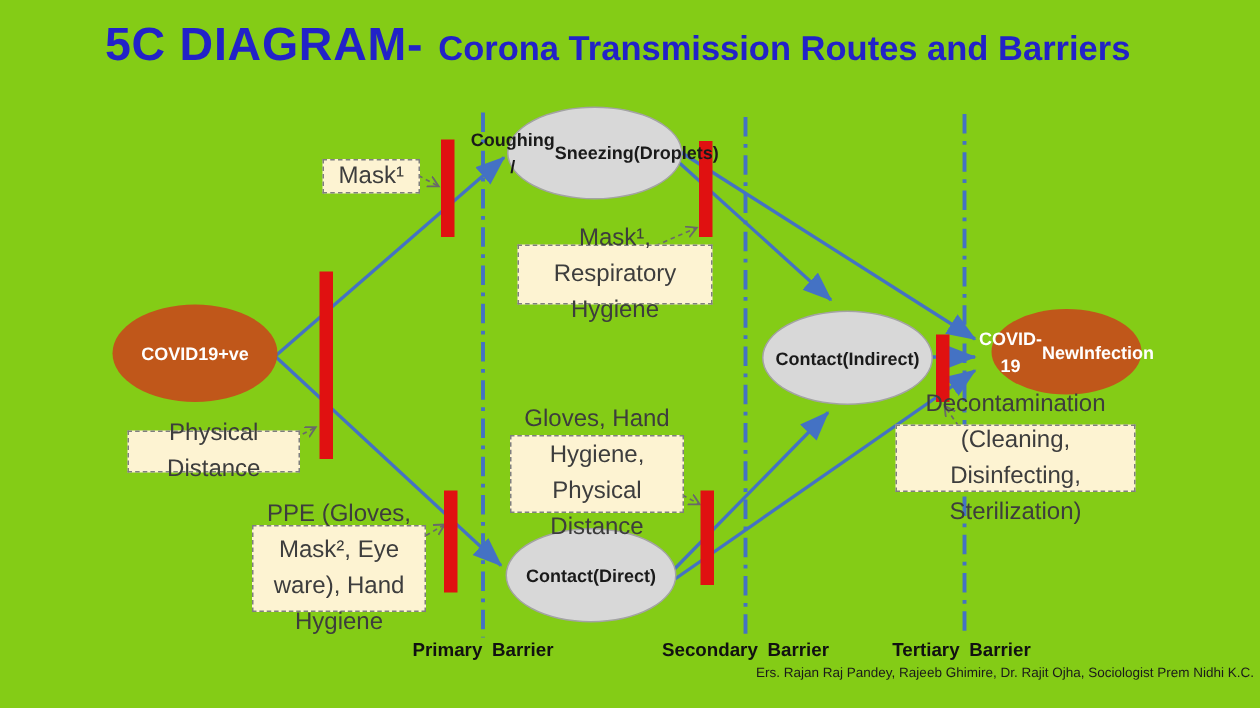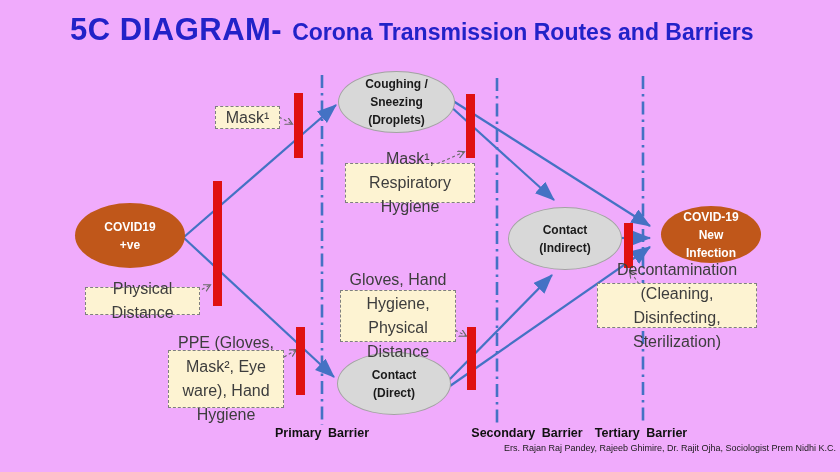--- a/index.html
+++ b/index.html
@@ -1,36 +1,36 @@
 <!DOCTYPE html>
 <html style="--title-blue: #2222c8; --line-blue: #4472c4; --barrier-red: #e01111; --node-orange: #c0571a; --node-gray: #d8d8d8; --node-gray-border: #a3a3a3; --callout-bg: #fdf3d2; --callout-border: #7f7f7f; --text-dark: #3d3d3d;"><head>
 <meta charset="utf-8">
 <style>
   :root{
     --title-blue:#2222c8; --line-blue:#4472c4; --barrier-red:#e01111;
     --node-orange:#c0571a; --node-gray:#d8d8d8; --node-gray-border:#a3a3a3;
     --callout-bg:#fdf3d2; --callout-border:#7f7f7f; --text-dark:#3d3d3d;
   }
   html,body{margin:0;padding:0;background:#fff;}
-  .stage{position:relative;width:840px;height:472px;background:#f0abfc;overflow:hidden;
+  .stage{position:relative;width:840px;height:472px;background:#84cc16;overflow:hidden;
          font-family:"Liberation Sans",sans-serif;}
   
   .title{position:absolute;left:70px;top:12px;display:flex;align-items:baseline;gap:10px;white-space:nowrap;}
   .title-main{font-size:31px;font-weight:bold;color:var(--title-blue);letter-spacing:.5px;}
   .title-sub{font-size:23px;font-weight:bold;color:var(--title-blue);}
   
   svg.wires{position:absolute;left:0;top:0;}
   .dashline{stroke:var(--line-blue);stroke-width:2.6;stroke-dasharray:13 5 2.5 5;fill:none;}
   .flowline{stroke:var(--line-blue);stroke-width:2.2;fill:none;}
   .arrowhead{fill:var(--line-blue);}
   .tail{stroke:#696969;stroke-width:1.1;stroke-dasharray:3 2.5;fill:none;}
   .tailhead{stroke:#696969;stroke-width:1.1;fill:none;}
   .bar{fill:var(--barrier-red);}
   
-  .node{position:absolute;border-radius:50%;display:flex;flex-direction:column;
+  .node{position:absolute;border-radius:50%;display:flex;flex-direction:row;
         align-items:center;justify-content:center;text-align:center;
         font-weight:bold;font-size:12px;line-height:1.5;}
   .node.orange{background:var(--node-orange);color:#fff;}
   .node.gray{background:var(--node-gray);color:#1a1a1a;border:1.5px solid var(--node-gray-border);}
   .node-source{left:75px;top:203px;width:110px;height:65px;}
   .node-coughing{left:338px;top:71px;width:115px;height:60px;}
   .node-contact-indirect{left:508px;top:207px;width:112px;height:61px;}
   .node-contact-direct{left:337px;top:352px;width:112px;height:61px;}
   .node-new-infection{left:661px;top:206px;width:100px;height:57px;}
   
@@ -39,21 +39,21 @@
            align-items:center;justify-content:center;text-align:center;padding:2px 4px;box-sizing:border-box;}
   .co-mask{left:215px;top:106px;width:65px;height:23px;}
   .co-pd{left:85px;top:287px;width:115px;height:28px;}
   .co-ppe{left:168px;top:350px;width:116px;height:58px;}
   .co-maskresp{left:345px;top:163px;width:130px;height:40px;}
   .co-gloves{left:340px;top:290px;width:116px;height:52px;}
   .co-decon{left:597px;top:283px;width:160px;height:45px;}
   
   .blabel{position:absolute;top:426px;transform:translateX(-50%);font-weight:bold;
           font-size:12.5px;color:#111;white-space:nowrap;word-spacing:3px;text-align:right;}
-  .bl-primary{left:322px;} .bl-secondary{left:497px;margin-left:30px;} .bl-tertiary{left:641px;}
+  .bl-primary{left:322px;} .bl-secondary{left:497px;} .bl-tertiary{left:641px;}
   
   .footer{position:absolute;right:4px;top:443px;text-align:right;font-size:9px;
           color:#1a1a1a;line-height:1.3;white-space:nowrap;}
 </style>
 </head>
 <body>
 
 <div class="stage">
 
   <div class="title">

